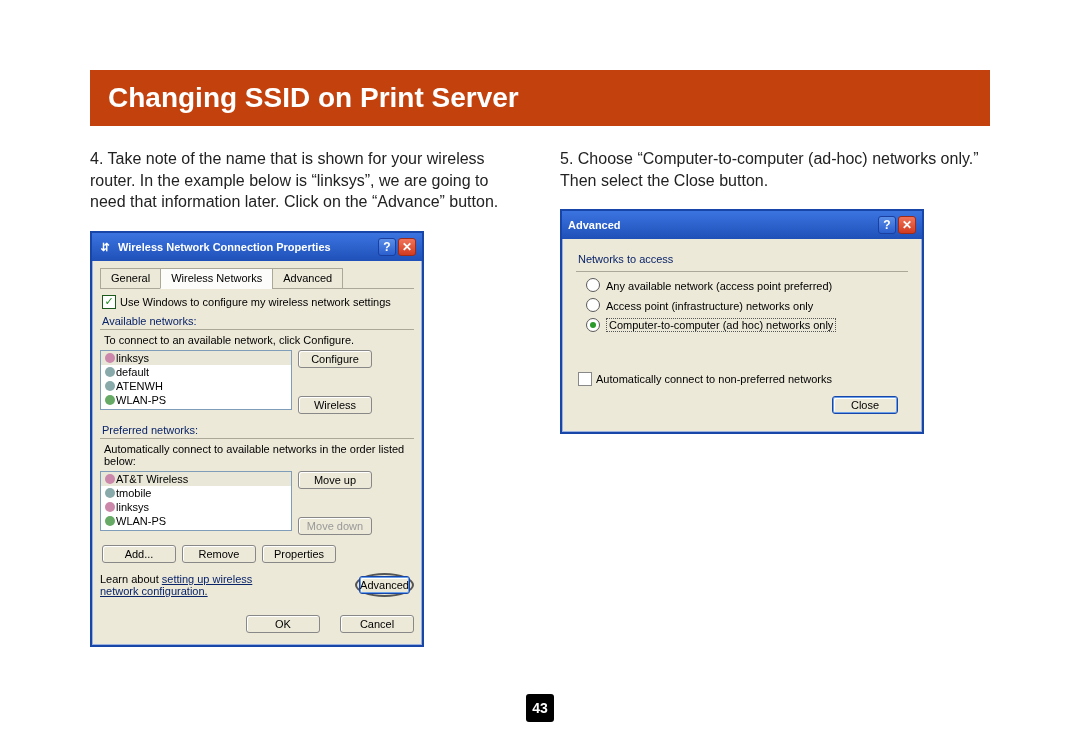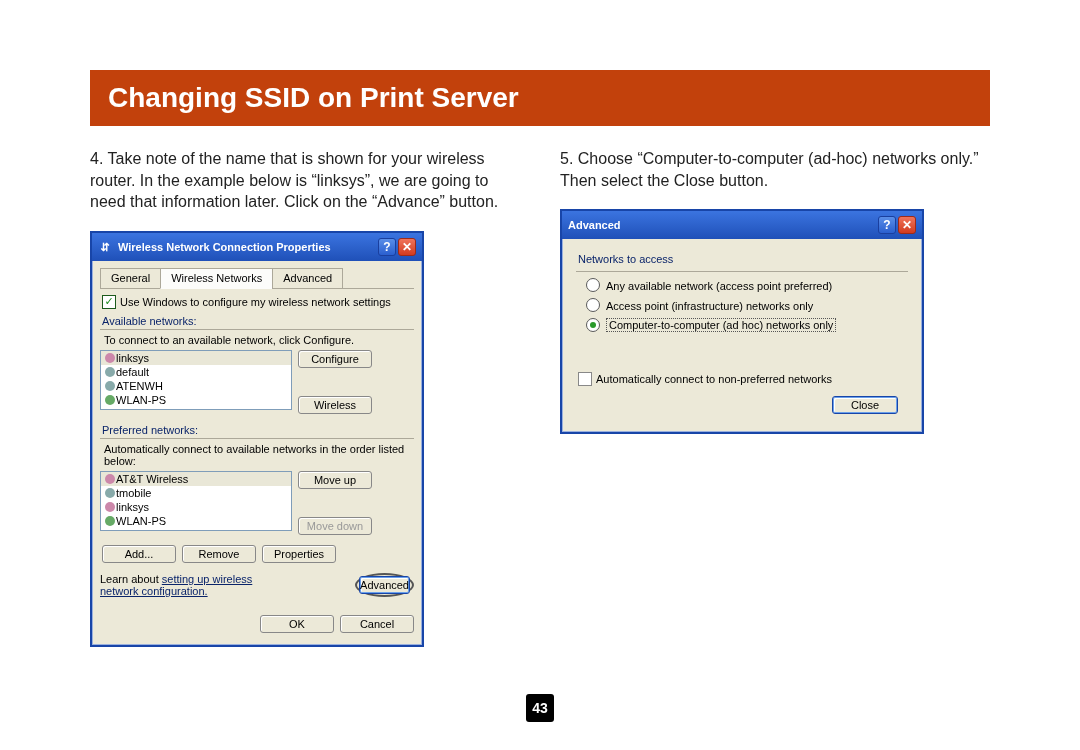--- a/index.html
+++ b/index.html
@@ -125,21 +125,21 @@
   .btn-col { display:flex; flex-direction:column; align-items:flex-start;gap:24px; }
   .learn-row { display:flex; align-items:center; justify-content:space-between; margin-top:6px;gap:32px;}
   .xp-link { color:#0a246a; text-decoration:underline; }
   .adv-circle {
     border:2px solid #555;
     border-radius:50%/50%;
     padding:4px 2px;
     display:inline-block;
   }
   .adv-circle .xp-button{ margin:0; border:1px solid #1845a8; box-shadow:0 0 0 1px #6aa0ea inset, inset 2px 2px 0 #fff;}
-  .bottom-buttons { display:flex; justify-content:flex-end; gap:6px; padding:8px; }
+  .bottom-buttons { display:flex; justify-content:flex-end; gap:20px; padding:8px; }
 
   
   .xp-window.right { width: 360px; margin-top:6px;}
   .fieldset-label { color:#0a246a; margin:4px 0 6px 2px; }
   .radio-row { display:flex; align-items:flex-end; gap:6px; margin:6px 2px 6px 10px;}
   .radio {
     width:12px;height:12px;border:1px solid #5a5a5a;border-radius:50%;
     display:flex;align-items:center;justify-content:center;background:#fff;
   }
   .radio.selected::after{ content:''; width:6px;height:6px;border-radius:50%;background:#2a9a2a;}

